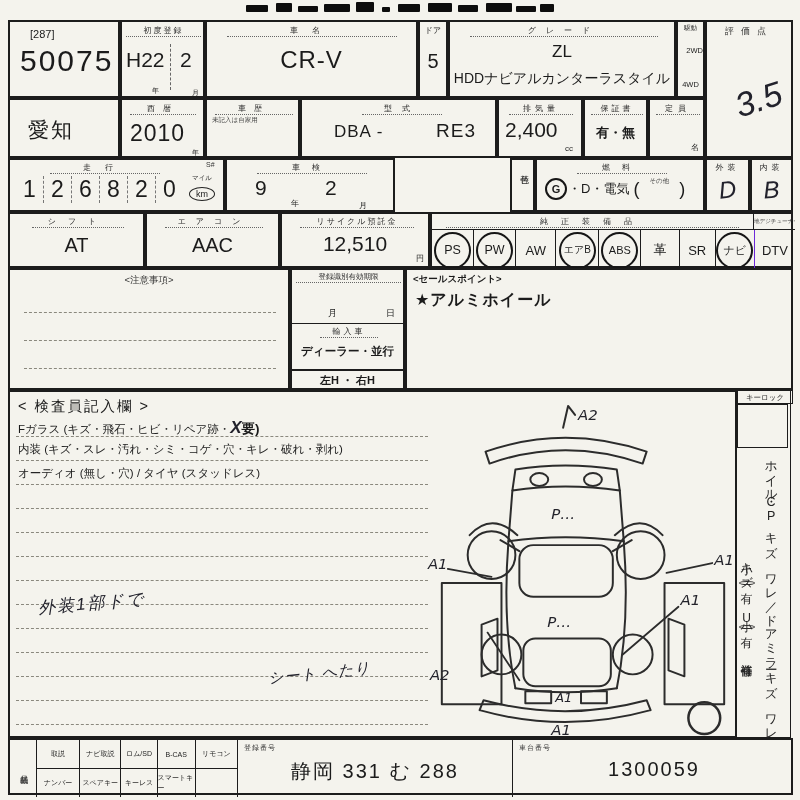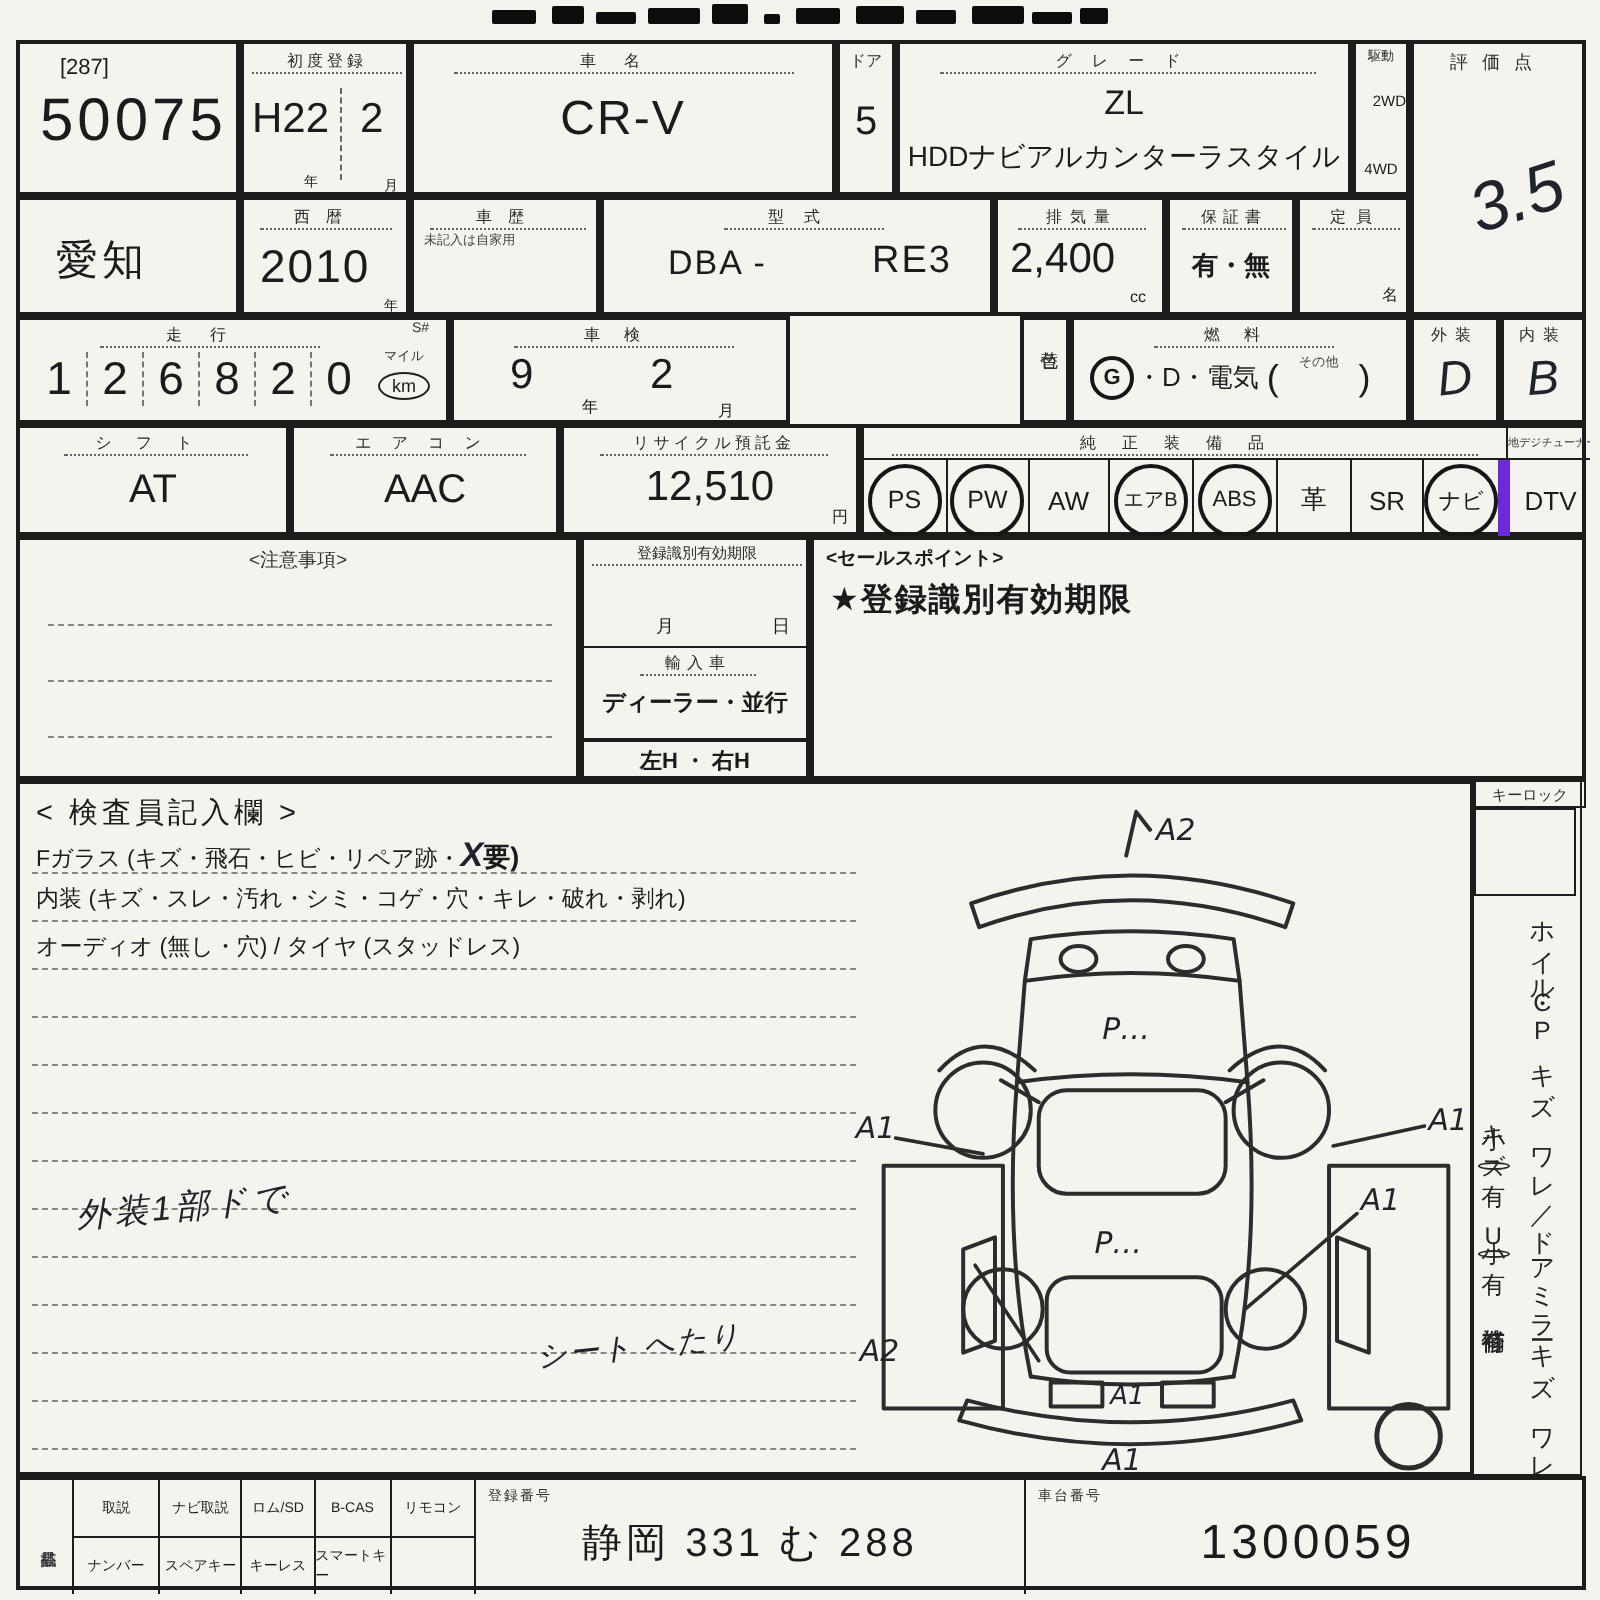--- a/index.html
+++ b/index.html
@@ -211,21 +211,21 @@
         </div>
       <div class="ctr" style="width:38px;border-left:1px solid #1c1c1c;font-size:13px;">
           <span>革</span>
         </div>
       <div class="ctr" style="width:36px;border-left:1px solid #1c1c1c;font-size:13px;">
           <span>SR</span>
         </div>
       <div class="ctr" style="width:39px;border-left:1px solid #1c1c1c;">
           <span class="circ" style="font-size:11px;">ナビ</span>
         </div>
-      <div class="ctr" style="width:41px;border-left:6px solid #6d28d9;font-size:13px;">
+      <div class="ctr" style="width:41px;border-left:1px solid #6d28d9;font-size:13px;">
           <span>DTV</span>
         </div>
     </div>
   </div>
 
   <div class="abs box" style="left:8px;top:268px;width:282px;height:122px;">
     <div class="abs" style="left:0;top:4px;width:100%;text-align:center;font-size:9.5px;color:#333;">&lt;注意事項&gt;</div>
     <div class="dash-line" style="left:14px;top:42px;width:252px;"></div>
     <div class="dash-line" style="left:14px;top:70px;width:252px;"></div>
     <div class="dash-line" style="left:14px;top:98px;width:252px;"></div>
@@ -241,21 +241,21 @@
     <div class="abs hdr dotu" style="left:28px;top:2px;width:58px;letter-spacing:3px;">輸入車</div>
     <div class="abs" style="left:0;top:20px;width:100%;text-align:center;font-size:11.5px;font-weight:bold;">ディーラー・並行</div>
   </div>
 
   <div class="abs box" style="left:290px;top:371px;width:115px;height:19px;border-top:none;">
     <div class="abs" style="left:0;top:2px;width:100%;text-align:center;font-size:11px;font-weight:bold;">左H ・ 右H</div>
   </div>
 
   <div class="abs box" style="left:405px;top:268px;width:388px;height:122px;">
     <div class="abs" style="left:6px;top:3px;font-size:9.5px;font-weight:bold;">&lt;セールスポイント&gt;</div>
-    <div class="abs" style="left:8px;top:20px;font-size:16px;font-weight:bold;letter-spacing:1px;">★登録識別有効期限</div>
+    <div class="abs" style="left:8px;top:20px;font-size:16px;font-weight:bold;letter-spacing:1px;">★アルミホイール</div>
   </div>
 
   <div class="abs box" style="left:8px;top:390px;width:729px;height:348px;">
     <div class="abs" style="left:8px;top:5px;font-size:14.5px;letter-spacing:2px;">&lt; 検査員記入欄 &gt;</div>
     <div class="abs" style="left:8px;top:26px;font-size:11.5px;white-space:nowrap;">
       <span>Fガラス (キズ・飛石・ヒビ・リペア跡・</span><span class="hw" style="font-size:17px;font-weight:bold;">X</span><span style="font-size:13.5px;font-weight:bold;">要)</span>
     </div>
     <div class="dash-line" style="left:6px;top:44px;width:412px;"></div>
     <div class="abs" style="left:8px;top:50px;font-size:11.5px;white-space:nowrap;">内装 (キズ・スレ・汚れ・シミ・コゲ・穴・キレ・破れ・剥れ)</div>
     <div class="dash-line" style="left:6px;top:68px;width:412px;"></div>
@@ -365,17 +365,17 @@
         <div class="ctr" style="width:38px;font-size:7px;border-right:1px solid #1c1c1c;">スマートキー</div>
         <div class="ctr" style="width:42px;font-size:7px;"></div>
       </div>
     </div>
     <div class="abs" style="left:227px;top:0;width:275px;height:57px;border-left:1px solid #1c1c1c;">
       <div class="cell-label" style="left:6px;top:3px;">登録番号</div>
       <div class="abs" style="left:0;top:18px;width:100%;text-align:center;font-size:20px;letter-spacing:2px;">静岡 331 む 288</div>
     </div>
     <div class="abs" style="left:502px;top:0;width:283px;height:57px;border-left:1px solid #1c1c1c;">
       <div class="cell-label" style="left:6px;top:3px;">車台番号</div>
-      <div class="abs" style="left:0;top:18px;width:100%;text-align:center;font-size:24px;letter-spacing:2px;">1300059</div>
+      <div class="abs" style="left:0;top:18px;width:100%;text-align:center;font-size:20px;letter-spacing:2px;">1300059</div>
     </div>
   </div>
 
 </div>
 
 </body></html>

